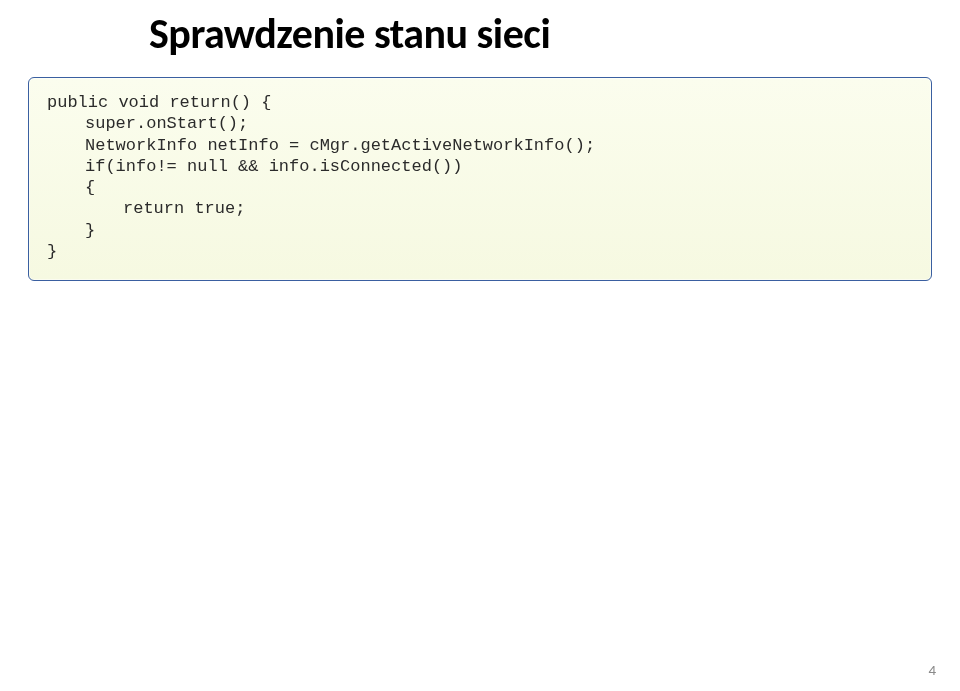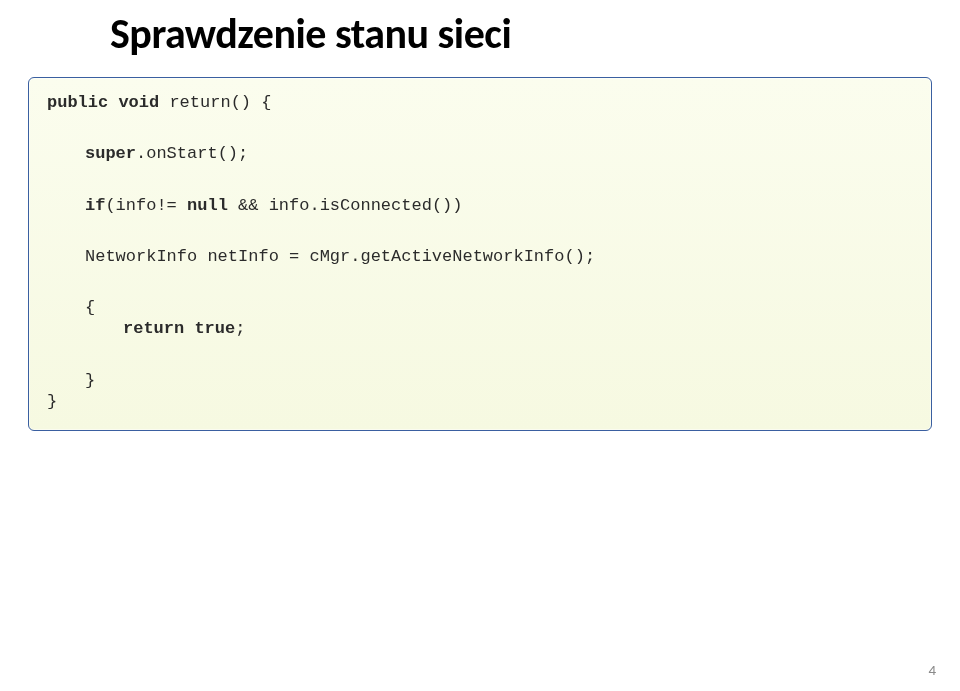--- a/index.html
+++ b/index.html
@@ -9,55 +9,56 @@
     background: #ffffff;
     font-family: Calibri, Arial, sans-serif;
     position: relative;
   }
   .title {
     font-size: 42px;
     font-weight: 700;
     color: #000;
     padding: 8px 0 0 110px;
     letter-spacing: -0.5px;
+    margin-left: 39px;
   }
   .code-box {
     margin: 18px 28px 0 28px;
     border: 1px solid #3a5fa0;
     border-radius: 6px;
     background: linear-gradient(to bottom, #fbfdee 0%, #f6f9e1 100%);
     padding: 14px 18px 18px 18px;
     font-family: "Courier New", Courier, monospace;
     font-size: 17px;
     line-height: 1.25;
     color: #2b2b2b;
     box-shadow: inset 0 0 0 1px rgba(255,255,255,0.5);
   }
   .code-line { white-space: pre; }
-  .kw { font-weight: 700; }
-  .ind1 { padding-left: 38px; margin-top: 30px; }
+  .kw { font-weight: 400; }
+  .ind1 { padding-left: 38px; }
   .ind2 { padding-left: 76px; }
   .page-num {
     position: absolute;
     bottom: 12px;
     right: 24px;
     font-size: 15px;
     color: #8a8a8a;
     font-family: Calibri, Arial, sans-serif;
   }
 </style>
 </head>
 <body>
 
 <div class="title">Sprawdzenie stanu sieci</div>
 
 <div class="code-box">
   <div class="code-line"><span class="kw">public void</span><span> return() {</span></div>
   <div class="code-line ind1"><span class="kw">super</span><span>.onStart();</span></div>
+  <div class="code-line ind1"><span>NetworkInfo netInfo = cMgr.getActiveNetworkInfo();</span></div>
   <div class="code-line ind1"><span class="kw">if</span><span>(info!= </span><span class="kw">null</span><span> &amp;&amp; info.isConnected())</span></div>
-  <div class="code-line ind1"><span>NetworkInfo netInfo = cMgr.getActiveNetworkInfo();</span></div>
   <div class="code-line ind1"><span>{</span></div>
   <div class="code-line ind2"><span class="kw">return true</span><span>;</span></div>
   <div class="code-line ind1"><span>}</span></div>
   <div class="code-line"><span>}</span></div>
 </div>
 
 <div class="page-num">4</div>
 
 </body></html>

